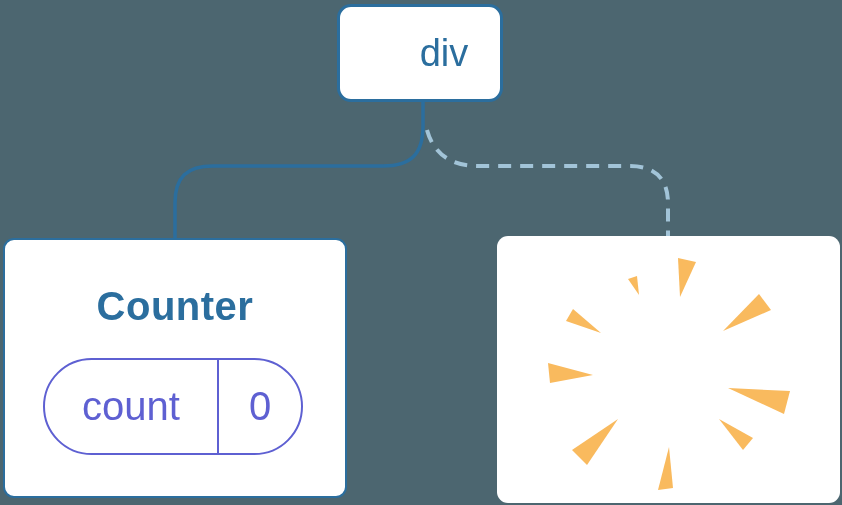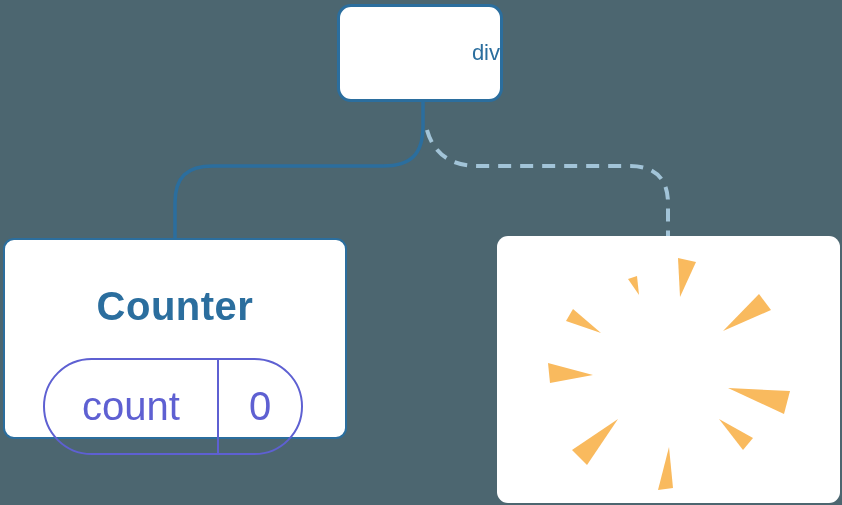--- a/index.html
+++ b/index.html
@@ -37,37 +37,37 @@
     left: 337px;
     top: 4px;
     width: 166px;
     height: 98px;
     box-sizing: border-box;
     background: var(--card-white, #FFFFFF);
     border: 3px solid var(--accent-blue, #2B6E9E);
     border-radius: 14px;
     display: flex;
     align-items: center;
-    justify-content: flex-end;
-    font-size: 22px;
+    justify-content: center;
+    font-size: 38px;
     font-weight: 500;
     color: var(--accent-blue, #2B6E9E);
     padding-left: 48px;
   }
   .card {
     position: absolute;
     box-sizing: border-box;
     background: var(--card-white, #FFFFFF);
     border-radius: 11px;
   }
   .card-counter {
     left: 3px;
     top: 238px;
     width: 344px;
-    height: 201px;
+    height: 260px;
     border: 2px solid var(--accent-blue, #2B6E9E);
   }
   .card-title {
     position: absolute;
     left: 0;
     right: 0;
     top: 44px;
     text-align: center;
     font-size: 40px;
     font-weight: 600;

